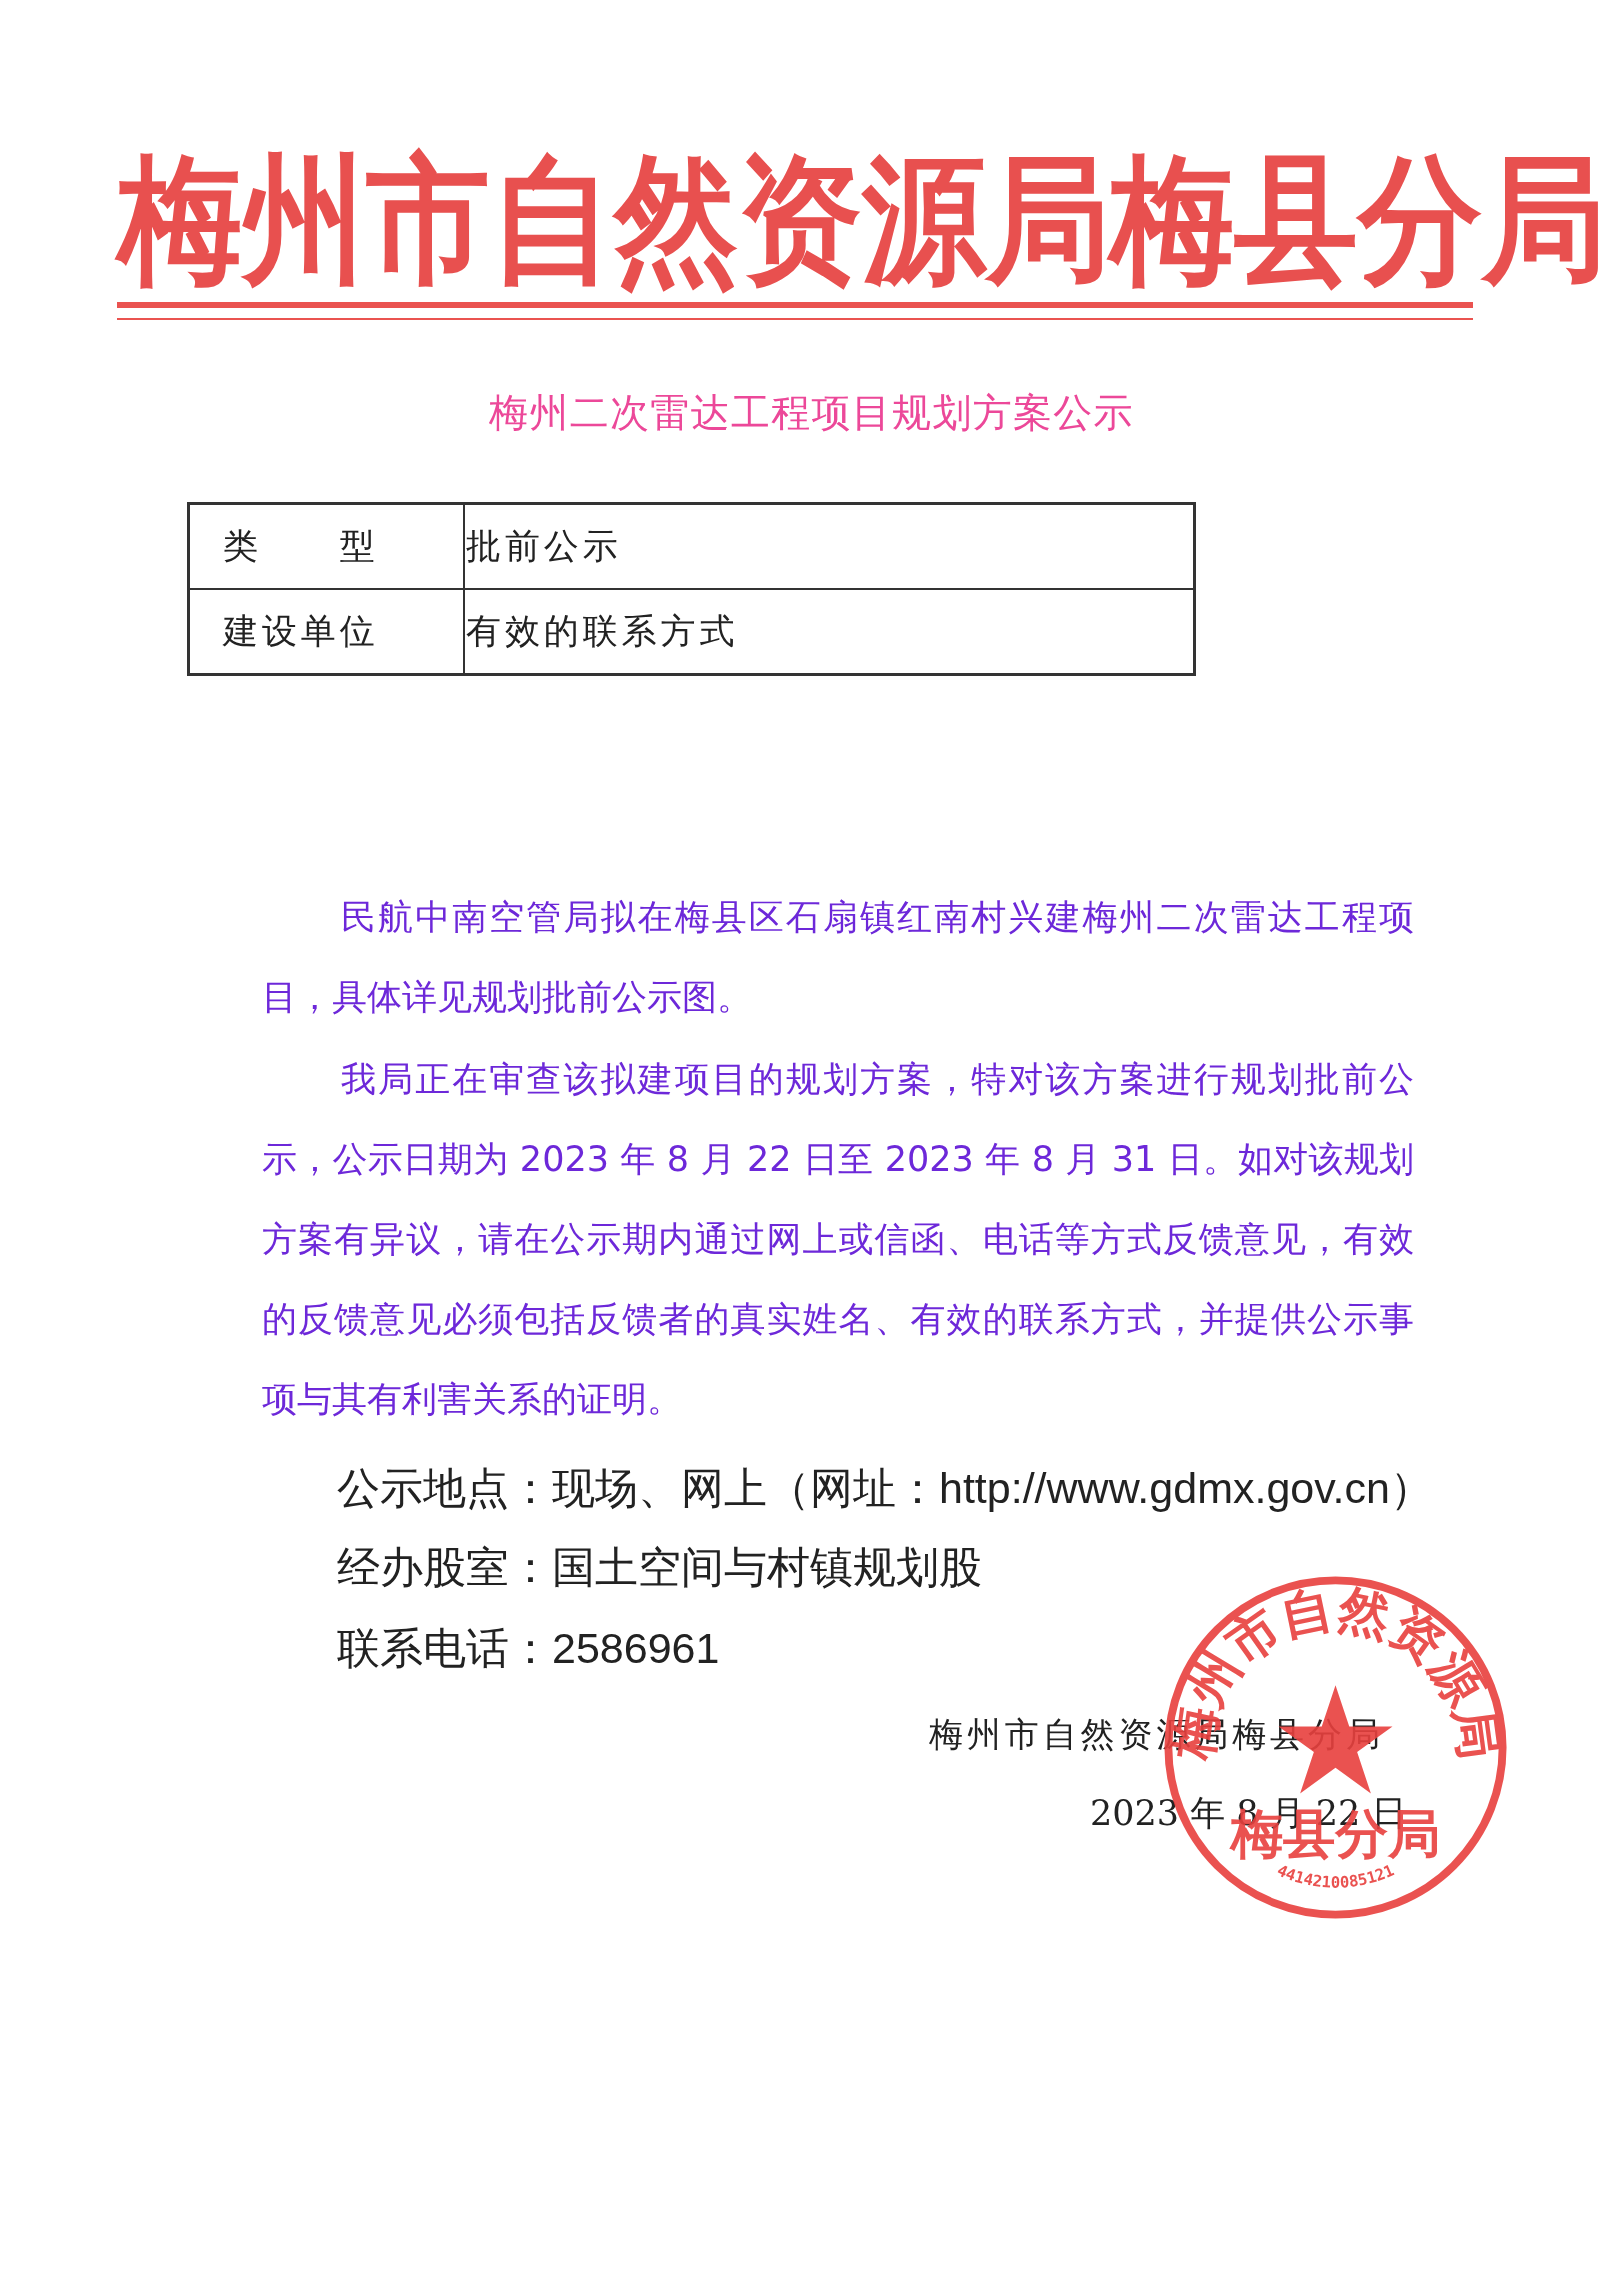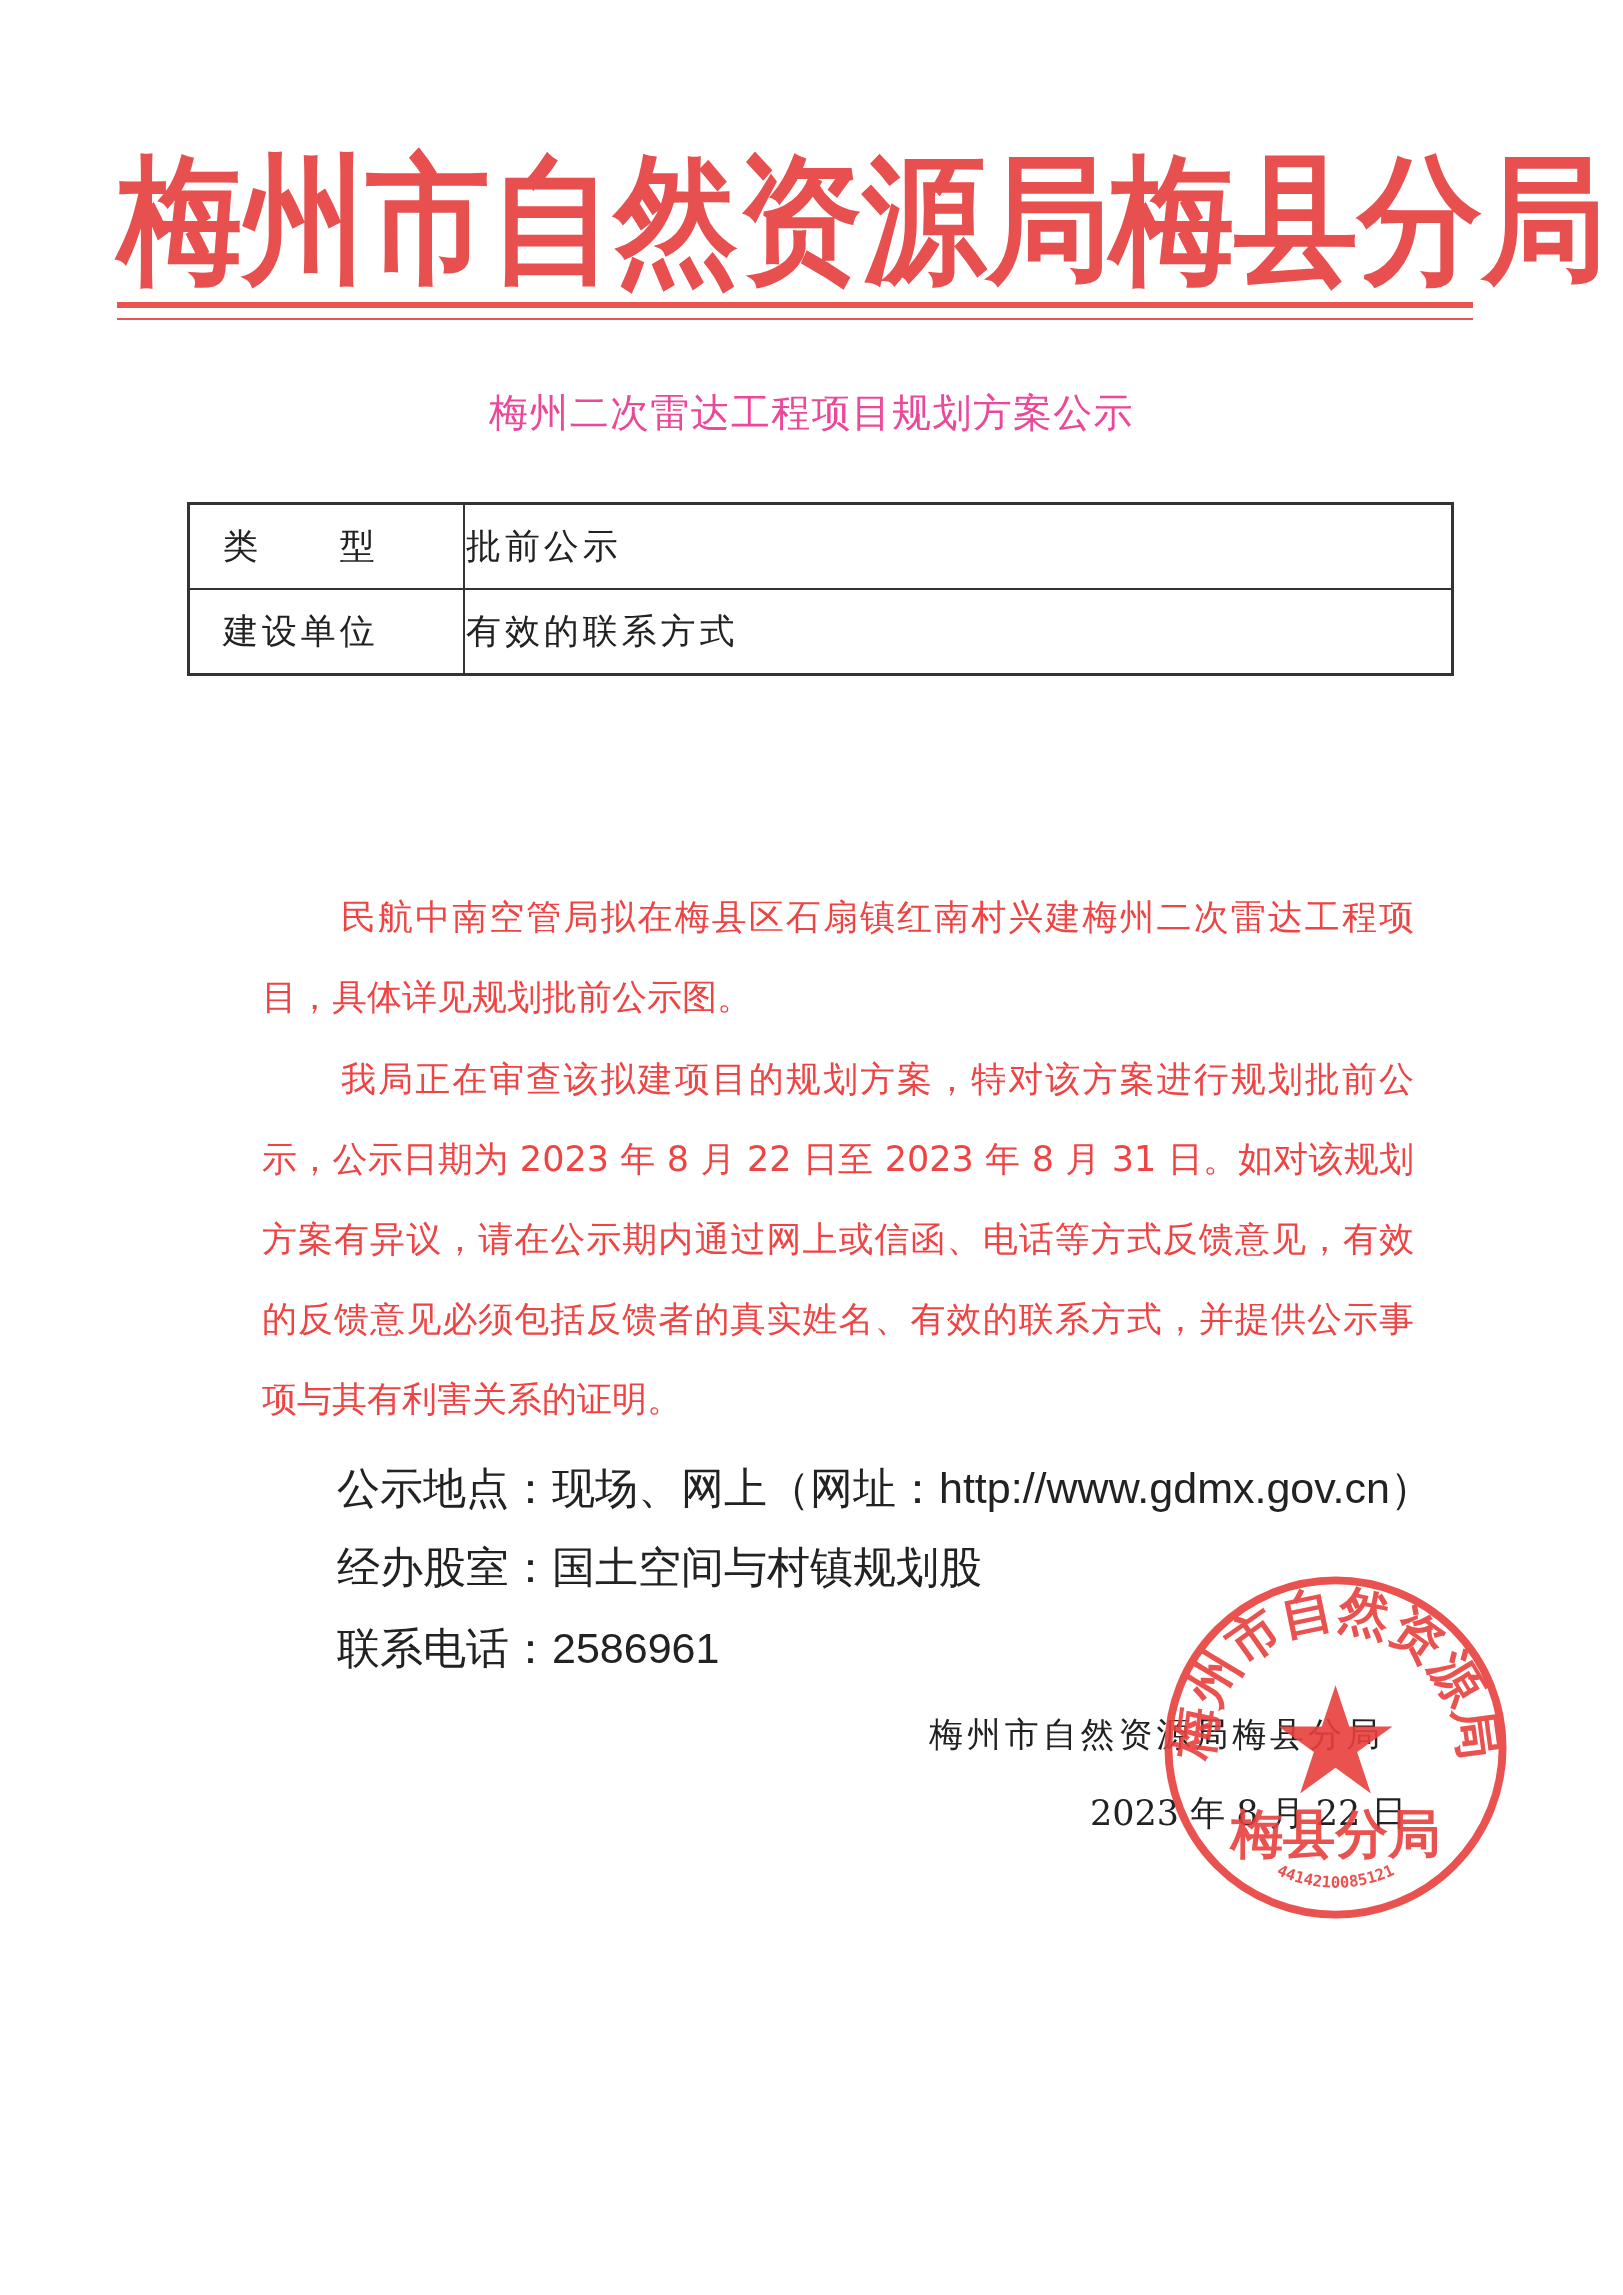--- a/index.html
+++ b/index.html
@@ -17,32 +17,32 @@
     }
     .letterhead span { display: inline-block; transform: scaleY(1.12); }
     .rule-thick { left: 117px; top: 302px; width: 1356px; height: 5.9px; background: #ea5350; }
     .rule-thin  { left: 117px; top: 318px; width: 1356px; height: 2px; background: #ea5350; }
     .doc-title {
       left: 0; top: 386px; width: 1623px; text-align: center;
       font-size: 39px; letter-spacing: 1.3px; color: #ec4899;
       font-family: "DejaVu Sans", sans-serif;
     }
     table.info {
-      position: absolute; left: 187px; top: 502px; width: 1267px;
+      position: absolute; left: 187px; top: 502px; width: 1009px;
       border-collapse: collapse; border: 3.3px solid #333;
     }
     table.info td {
       border: 2.6px solid #333; height: 81px; font-size: 35px;
       font-family: "DejaVu Sans", sans-serif; color: #222;
     }
     table.info td.label { width: 239px; padding-left: 33px; letter-spacing: 3.9px; }
     table.info td.value { text-align: left; letter-spacing: 3.9px; }
     .para {
       left: 259px; width: 1152px; font-size: 35px; line-height: 80px;
-      font-family: "DejaVu Sans", sans-serif; color: #ef4444;
+      font-family: "DejaVu Sans", sans-serif; color: #6d28d9;
       text-align: justify;
     }
     .para.indent { text-indent: 79px; left: 262px; width: 1152px; }
     .para-line { left: 337px; font-size: 43px; font-family: Liberation Sans, sans-serif; color: #222; white-space: nowrap; }
     .sign-org { left: 929px; top: 1712px; font-size: 34px; font-family: "DejaVu Sans", sans-serif; letter-spacing: 3.9px; color: #222; white-space: nowrap; }
     .sign-date { left: 1090px; top: 1790px; font-size: 35px; font-family: "DejaVu Serif", serif; color: #222; white-space: nowrap; }
     .seal { left: 1152px; top: 1564px; width: 367px; height: 367px; }
   </style>
 </head>
 <body>

